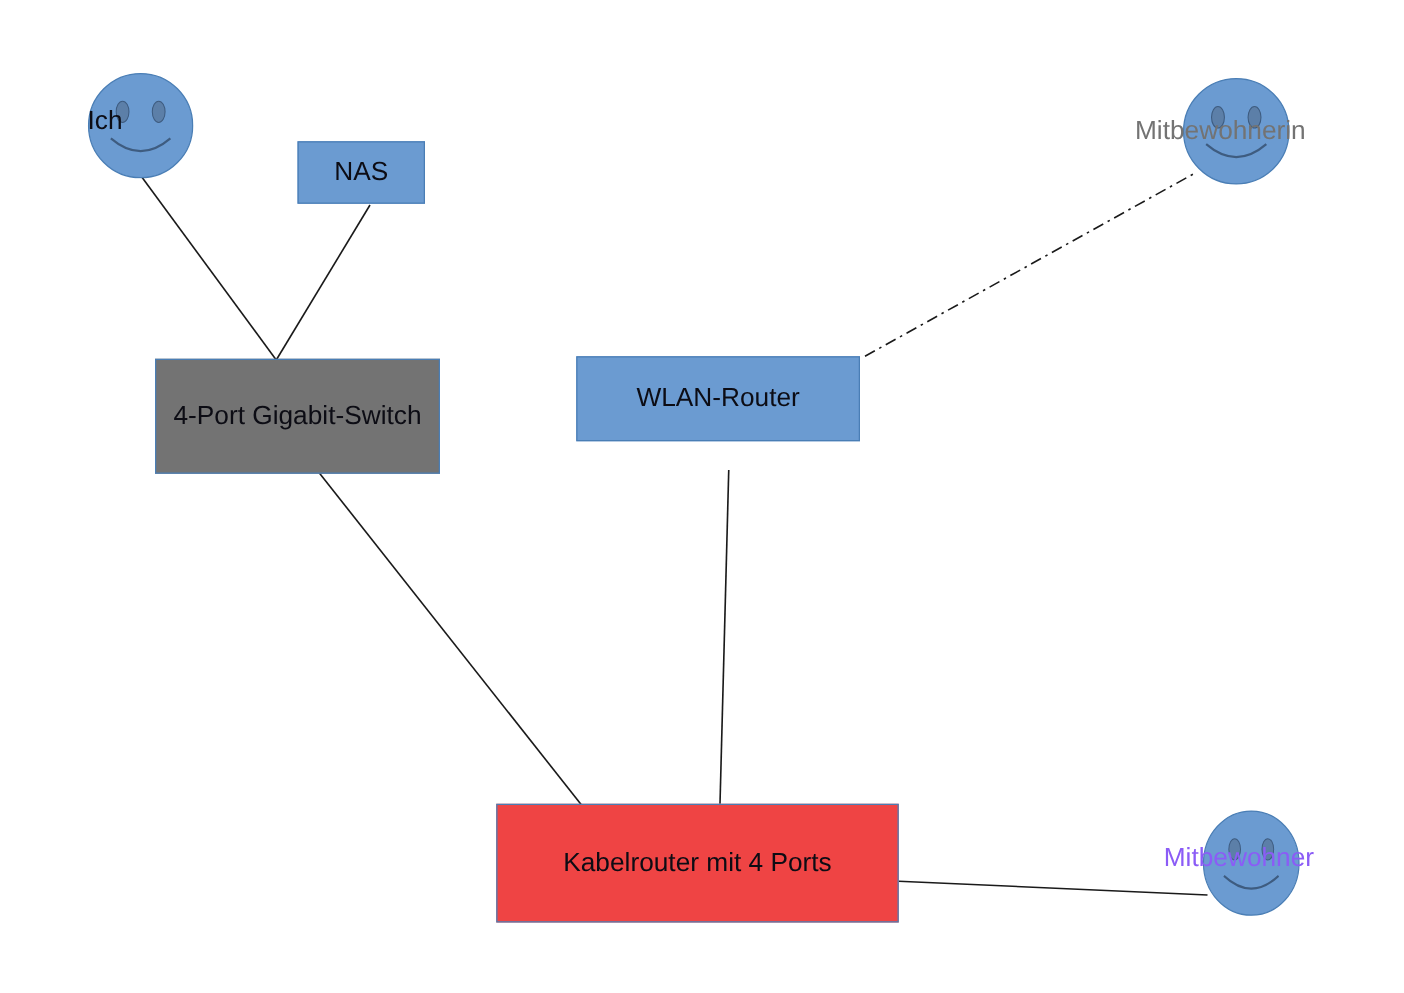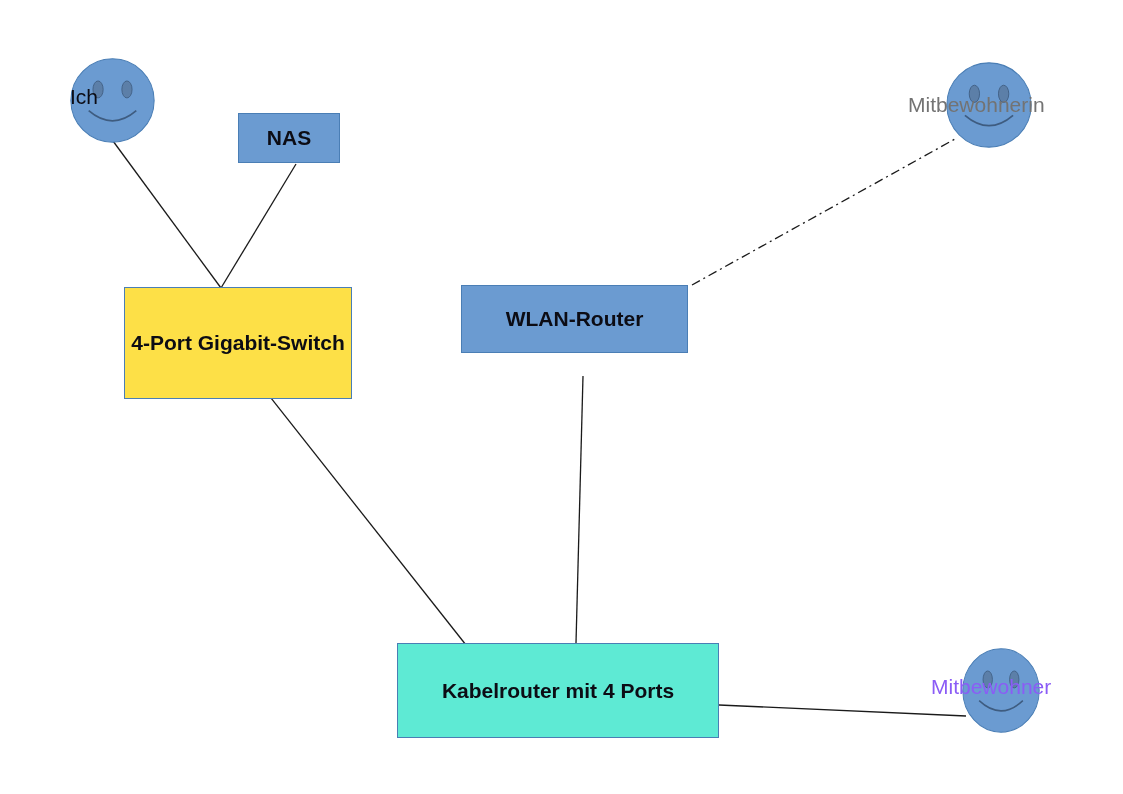--- a/index.html
+++ b/index.html
@@ -33,21 +33,20 @@
     background: #6B9BD1;
     border: 1px solid #4A7EB5;
     display: flex;
     align-items: center;
     justify-content: center;
   }
   .node-box .node-label {
     color: #0c0c14;
     white-space: nowrap;
     text-align: center;
-    font-weight: bold;
   }
   .actor {
     
   }
   .actor .face {
     position: absolute;
     left: 0;
     top: 0;
     width: 100%;
     height: 100%;
@@ -80,27 +79,27 @@
           <ellipse cx="50" cy="50" rx="49" ry="49" fill="#6B9BD1" stroke="#4A7EB5" stroke-width="1.2"></ellipse>
           <ellipse cx="33" cy="37" rx="6" ry="10" fill="#5C7FA8" stroke="#3E5C80" stroke-width="1"></ellipse>
           <ellipse cx="67" cy="37" rx="6" ry="10" fill="#5C7FA8" stroke="#3E5C80" stroke-width="1"></ellipse>
           <path d="M 22 62 Q 50 86 78 62" fill="none" stroke="#3E5C80" stroke-width="2"></path>
         </svg>
       </div>
       <div class="actor-label" style="font-size: 21px; color: rgb(12, 12, 20); left: 70px; top: 85.38px; width: 85px;">Ich</div>
       <div class="node node-box" style="left: 238px; top: 113px; width: 102px; height: 50px; background: rgb(107, 155, 209); border-color: rgb(74, 126, 181);">
         <span class="node-label" style="font-size: 21px; color: rgb(12, 12, 20);">NAS</span>
       </div>
-      <div class="node node-box" style="left: 124px; top: 287px; width: 228px; height: 112px; background: #fde047; border-color: rgb(74, 126, 181);">
+      <div class="node node-box" style="left: 124px; top: 287px; width: 228px; height: 92px; background: #737373; border-color: rgb(74, 126, 181);">
         <span class="node-label" style="font-size: 21px; color: rgb(12, 12, 20);">4-Port Gigabit-Switch</span>
       </div>
       <div class="node node-box" style="left: 461px; top: 285px; width: 227px; height: 68px; background: rgb(107, 155, 209); border-color: rgb(74, 126, 181);">
         <span class="node-label" style="font-size: 21px; color: rgb(12, 12, 20);">WLAN-Router</span>
       </div>
-      <div class="node node-box" style="left: 397px; top: 643px; width: 322px; height: 95px; background: #5eead4; border-color: rgb(74, 126, 181);">
+      <div class="node node-box" style="left: 397px; top: 643px; width: 322px; height: 95px; background: #ef4444; border-color: rgb(74, 126, 181);">
         <span class="node-label" style="font-size: 21px; color: rgb(12, 12, 20);">Kabelrouter mit 4 Ports</span>
       </div>
       <div class="node actor" style="left: 946px; top: 62px; width: 86px; height: 86px;">
         <svg class="face" viewBox="0 0 100 100" preserveAspectRatio="none">
           <ellipse cx="50" cy="50" rx="49" ry="49" fill="#6B9BD1" stroke="#4A7EB5" stroke-width="1.2"></ellipse>
           <ellipse cx="33" cy="37" rx="6" ry="10" fill="#5C7FA8" stroke="#3E5C80" stroke-width="1"></ellipse>
           <ellipse cx="67" cy="37" rx="6" ry="10" fill="#5C7FA8" stroke="#3E5C80" stroke-width="1"></ellipse>
           <path d="M 22 62 Q 50 86 78 62" fill="none" stroke="#3E5C80" stroke-width="2"></path>
         </svg>
       </div>

